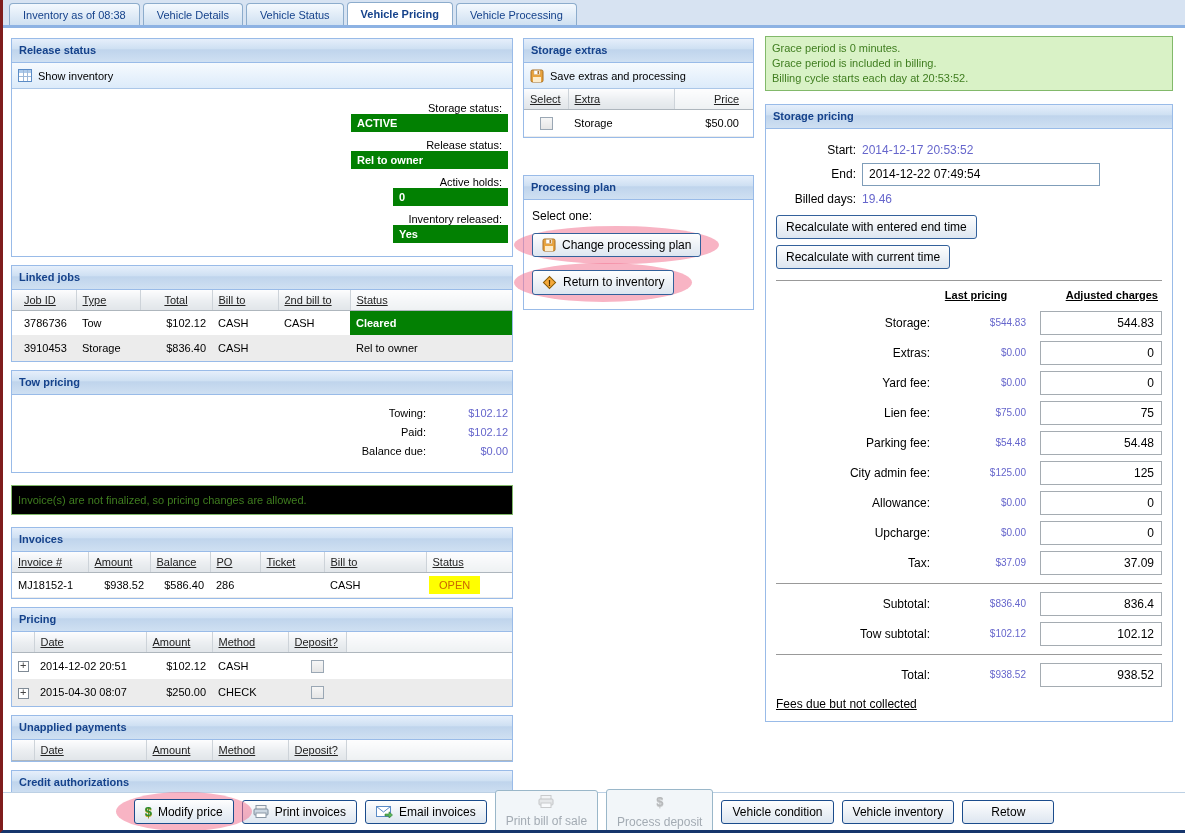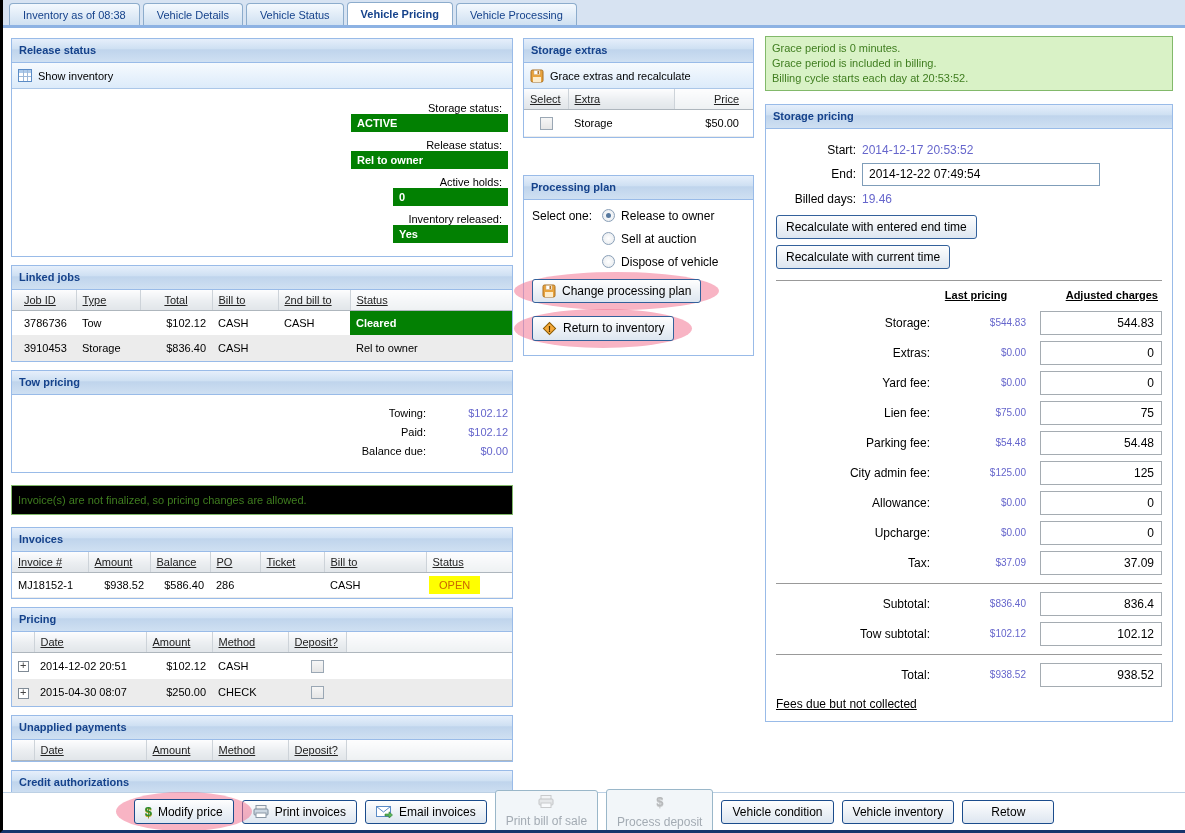--- a/index.html
+++ b/index.html
@@ -1,19 +1,19 @@
 <!DOCTYPE html>
 <html><head>
 <meta charset="utf-8">
 <style>
   * { box-sizing: border-box; margin: 0; padding: 0; }
   html,body { background:#fff; }
   body { font-family:"Liberation Sans", sans-serif; font-size:11px; color:#000; }
   .window { position:relative; width:1185px; height:833px; background:#fff;
-            border-left:3px solid #000000; border-bottom:3px solid #16356c; overflow:hidden; }
+            border-left:3px solid #7f1d1d; border-bottom:3px solid #16356c; overflow:hidden; }
 
   
   .tabbar { height:28px; background:#d7e3f2; display:flex; align-items:flex-end; padding-left:6px; gap:3px;
             border-bottom:3px solid #8db2e3; }
   .tab { padding:5px 13px 4px; border:1px solid #8caccc; border-bottom:none; border-radius:4px 4px 0 0;
          background:linear-gradient(#f4f9fe,#cfe0f1); color:#15428b; cursor:pointer; white-space:nowrap; }
   .tab.active { background:#fff; font-weight:bold; padding-bottom:5px; }
 
   .content { position:absolute; top:31px; left:0; right:0; bottom:38px; background:#fff; }
   .col-left  { position:absolute; left:8px;  top:7px; width:502px; }
@@ -351,21 +351,21 @@
 
       <div class="panel">
         <div class="panel-header">Storage extras</div>
         <div class="toolbar">
           <svg class="mini-ico" width="14" height="14" viewBox="0 0 14 14">
               <rect x="1" y="1" width="12" height="12" rx="1.5" fill="#e8a33d" stroke="#a96f22"></rect>
               <rect x="4" y="1.5" width="6" height="4" fill="#fff" stroke="#c9b08a" stroke-width="0.5"></rect>
               <rect x="7.5" y="2" width="1.6" height="3" fill="#b5762a"></rect>
               <rect x="3" y="8" width="8" height="5" fill="#fdeccb"></rect>
             </svg>
-          <span>Grace extras and recalculate</span>
+          <span>Save extras and processing</span>
         </div>
         <table>
           <colgroup>
               <col style="width:44px">
               <col style="width:106px">
               <col>
             </colgroup>
           <tbody>
               <tr>
             <th>Select</th>
@@ -378,34 +378,20 @@
             <td class="num" style="padding-right:14px;">$50.00</td>
           </tr>
         </tbody>
           </table>
       </div>
 
       <div class="panel" style="margin-top:37px;">
         <div class="panel-header">Processing plan</div>
         <div class="pp-body">
           <span class="pp-label" style="font-size:12px;">Select one:</span>
-          <div class="pp-options">
-            <label class="option">
-              <span class="radio sel"></span>
-              <span>Release to owner</span>
-            </label>
-            <label class="option">
-              <span class="radio"></span>
-              <span>Sell at auction</span>
-            </label>
-            <label class="option">
-              <span class="radio"></span>
-              <span>Dispose of vehicle</span>
-            </label>
-          </div>
         </div>
         <div class="pp-buttons">
           <span class="hl">
             <button class="pp-btn">
               <svg class="mini-ico" width="14" height="14" viewBox="0 0 14 14">
                   <rect x="1" y="1" width="12" height="12" rx="1.5" fill="#e8a33d" stroke="#a96f22"></rect>
                   <rect x="4" y="1.5" width="6" height="4" fill="#fff" stroke="#c9b08a" stroke-width="0.5"></rect>
                   <rect x="7.5" y="2" width="1.6" height="3" fill="#b5762a"></rect>
                   <rect x="3" y="8" width="8" height="5" fill="#fdeccb"></rect>
                 </svg>

